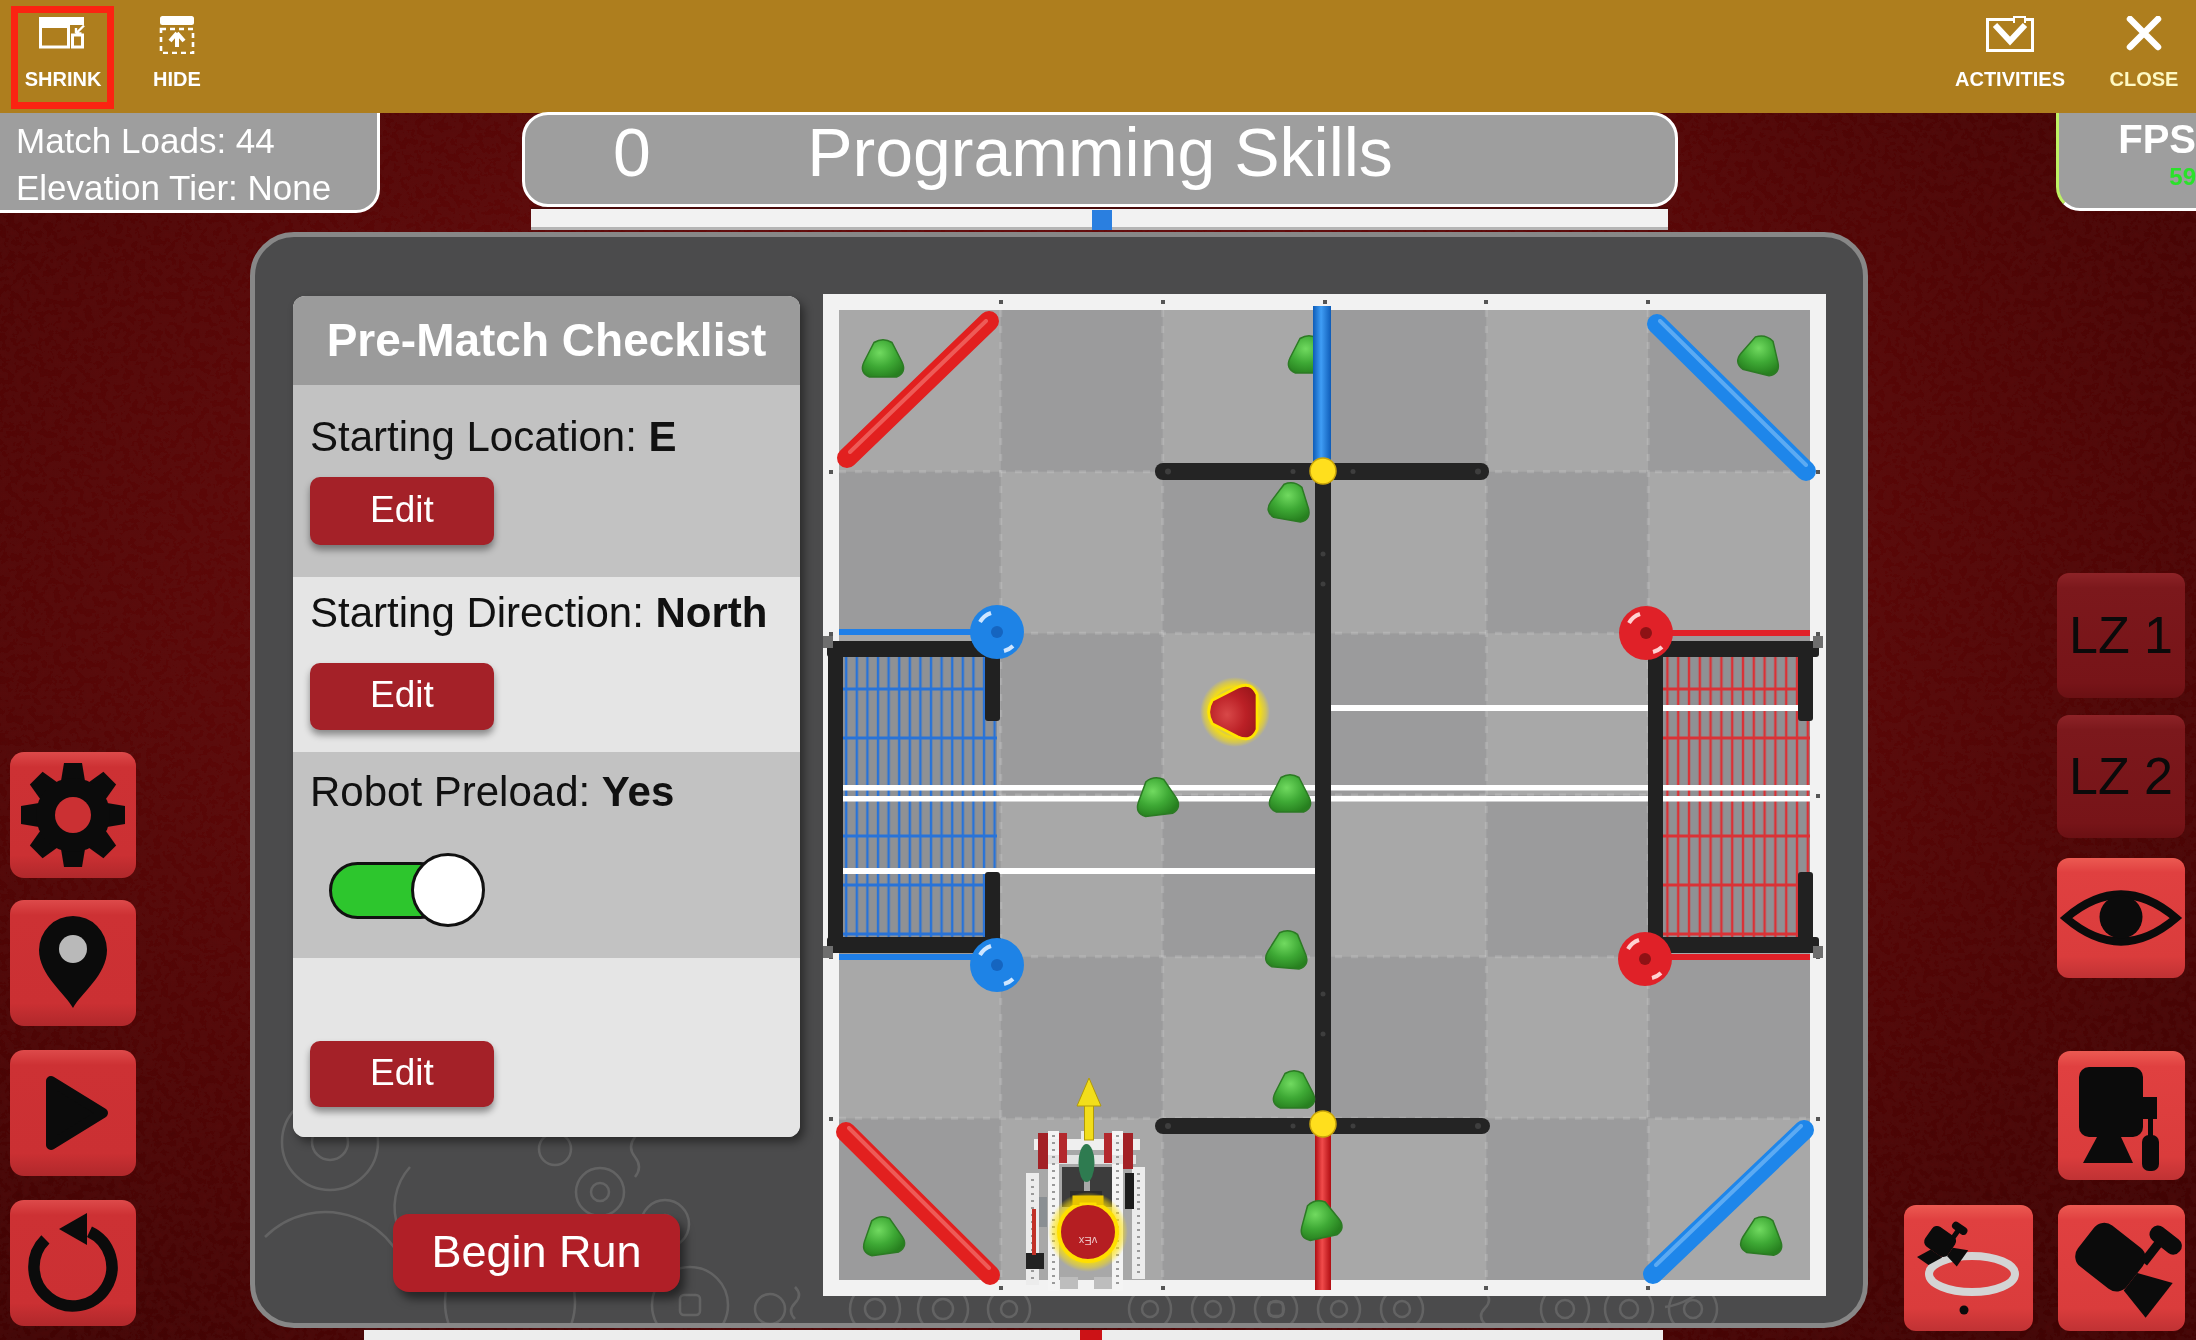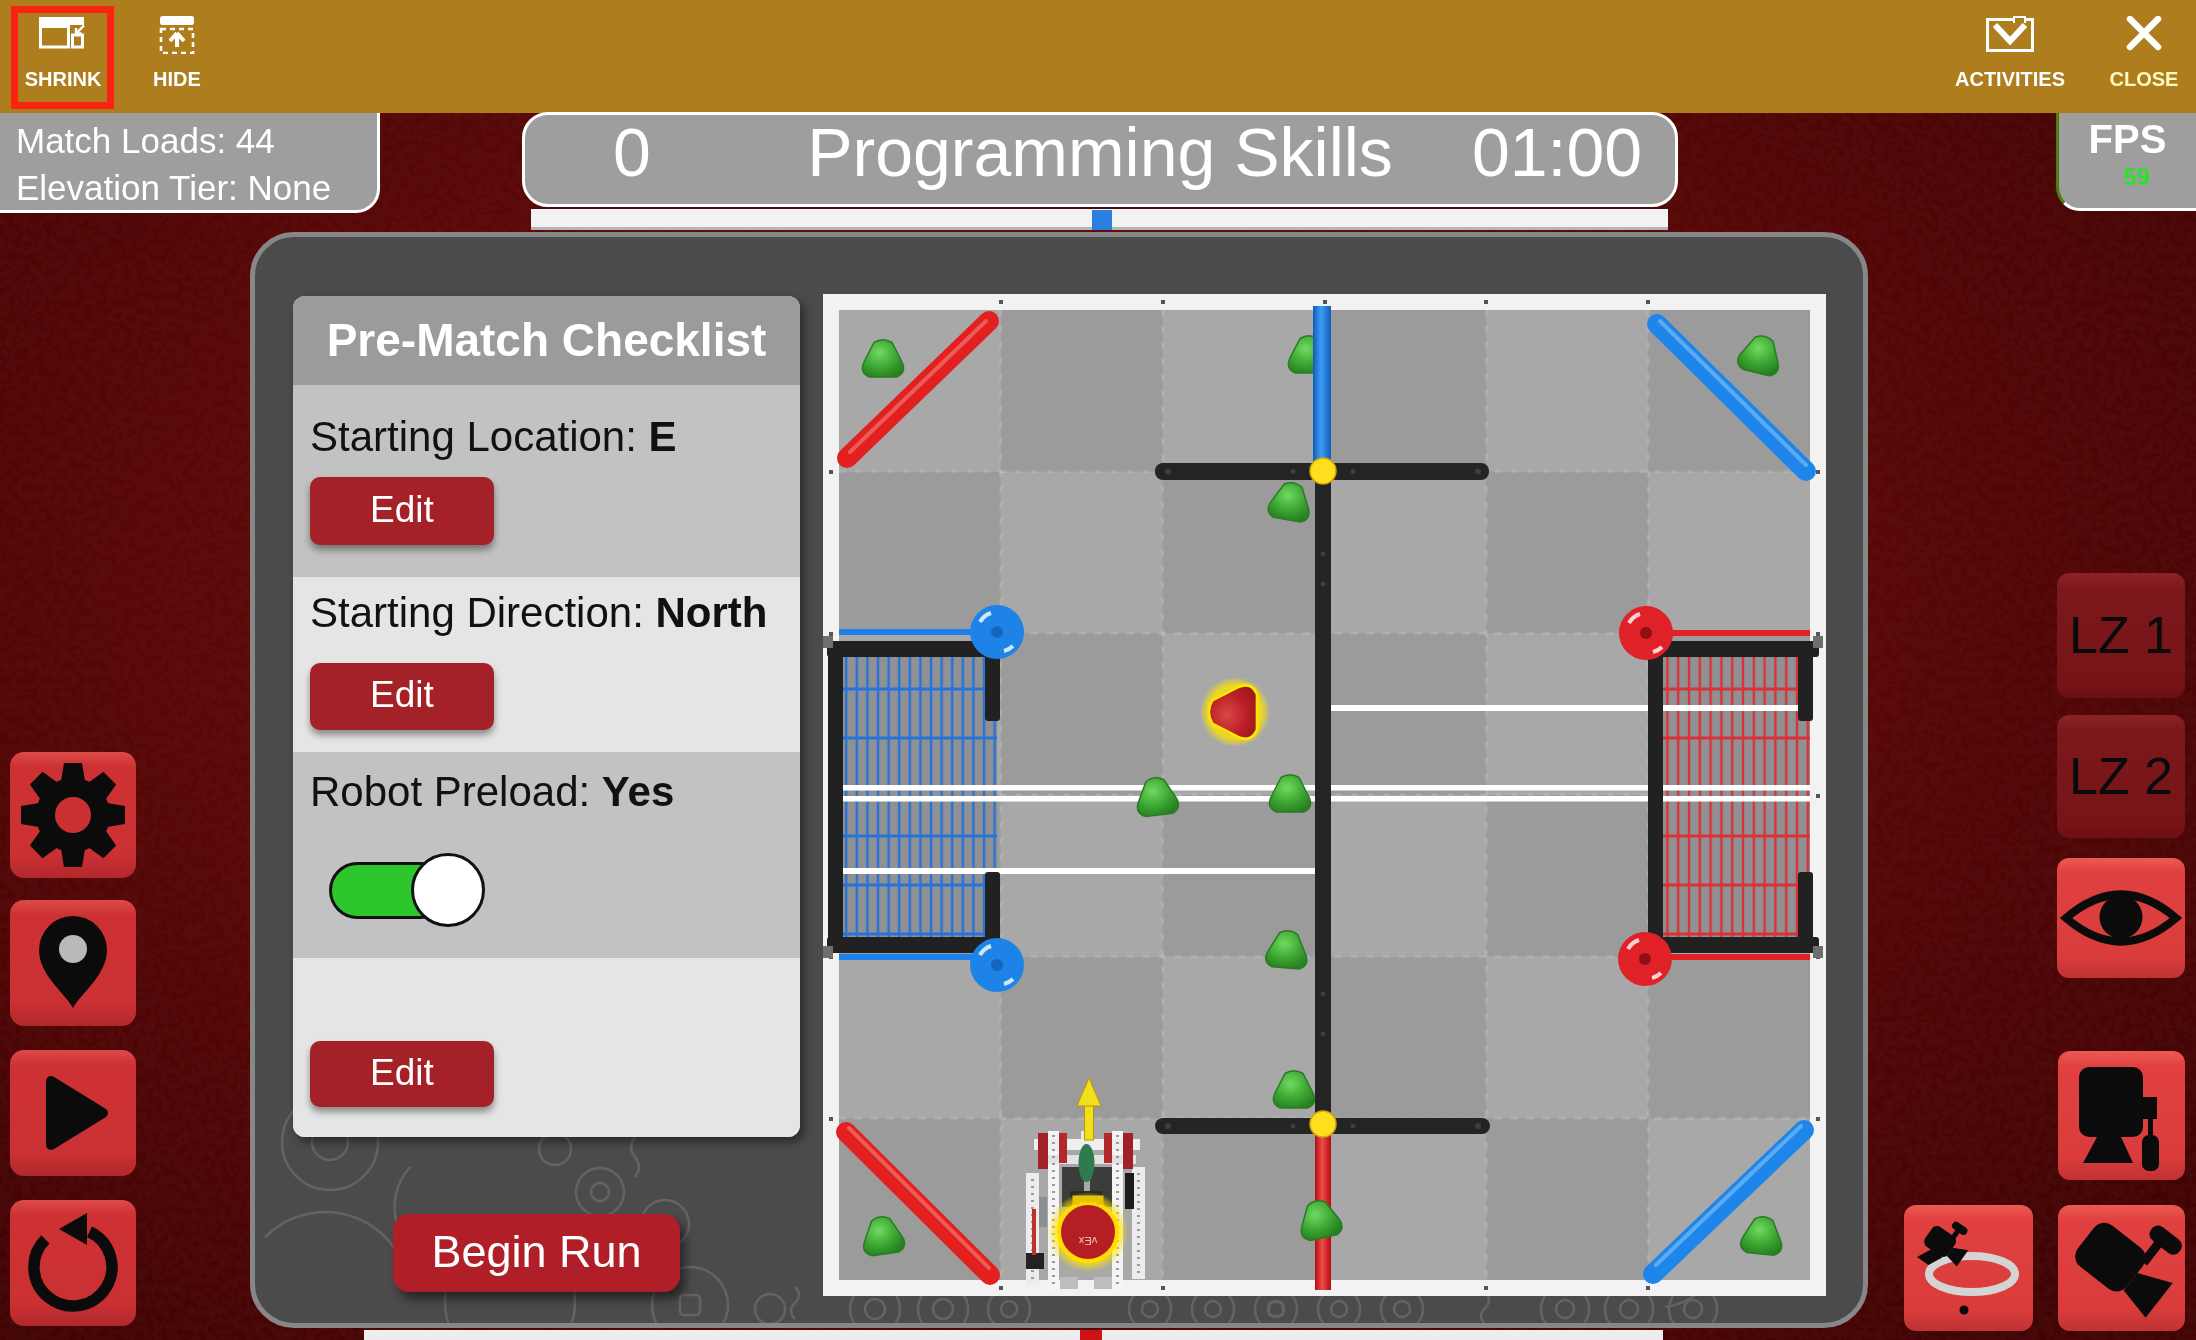--- a/index.html
+++ b/index.html
@@ -76,26 +76,25 @@
   border-right:3px solid #fff;border-bottom:3px solid #fff;border-bottom-right-radius:24px;
   box-sizing:border-box;color:#fff;font-size:35px;">
   <div style="position:absolute;left:16px;top:8px;">Match Loads: 44</div>
   <div style="position:absolute;left:16px;top:55px;">Elevation Tier: None</div>
 </div>
 
 <div class="abs" style="left:522px;top:112px;width:1156px;height:95px;background:#9e9e9e;
   border:3px solid #fff;border-radius:26px;box-sizing:border-box;color:#fff;font-size:68px;">
   <div style="position:absolute;left:62px;top:-2px;width:90px;text-align:center;">0</div>
   <div style="position:absolute;left:0;top:-2px;width:100%;text-align:center;">Programming Skills</div>
-  <div style="position:absolute;right:8px;top:-2px;width:220px;text-align:center;">01:00</div>
 </div>
 
 <div class="abs" style="left:2056px;top:113px;width:140px;height:98px;background:#9e9e9e;
-  border-left:3px solid #4d7c0f;border-bottom:3px solid #fff;border-bottom-left-radius:24px;
-  box-sizing:border-box;text-align:center;">
+  border-left:3px solid #bef264;border-bottom:3px solid #fff;border-bottom-left-radius:24px;
+  box-sizing:border-box;text-align:right;">
   <div style="color:#fff;font-weight:bold;font-size:40px;margin-top:4px;">FPS</div>
   <div style="color:#2ae22a;font-weight:bold;font-size:24px;margin-top:1px;padding-left:18px;">59</div>
 </div>
 
 <div class="abs" id="panel" style="left:250px;top:232px;width:1618px;height:1096px;background:#4b4b4c;
   border:5px solid #878787;border-radius:44px;box-sizing:border-box;overflow:hidden;">
 
   <svg width="1608" height="1086" style="position:absolute;left:0;top:0;opacity:.38">
     <g fill="none" stroke="#8a8a8a" stroke-width="2.5">
       <circle cx="75" cy="905" r="48"></circle>

